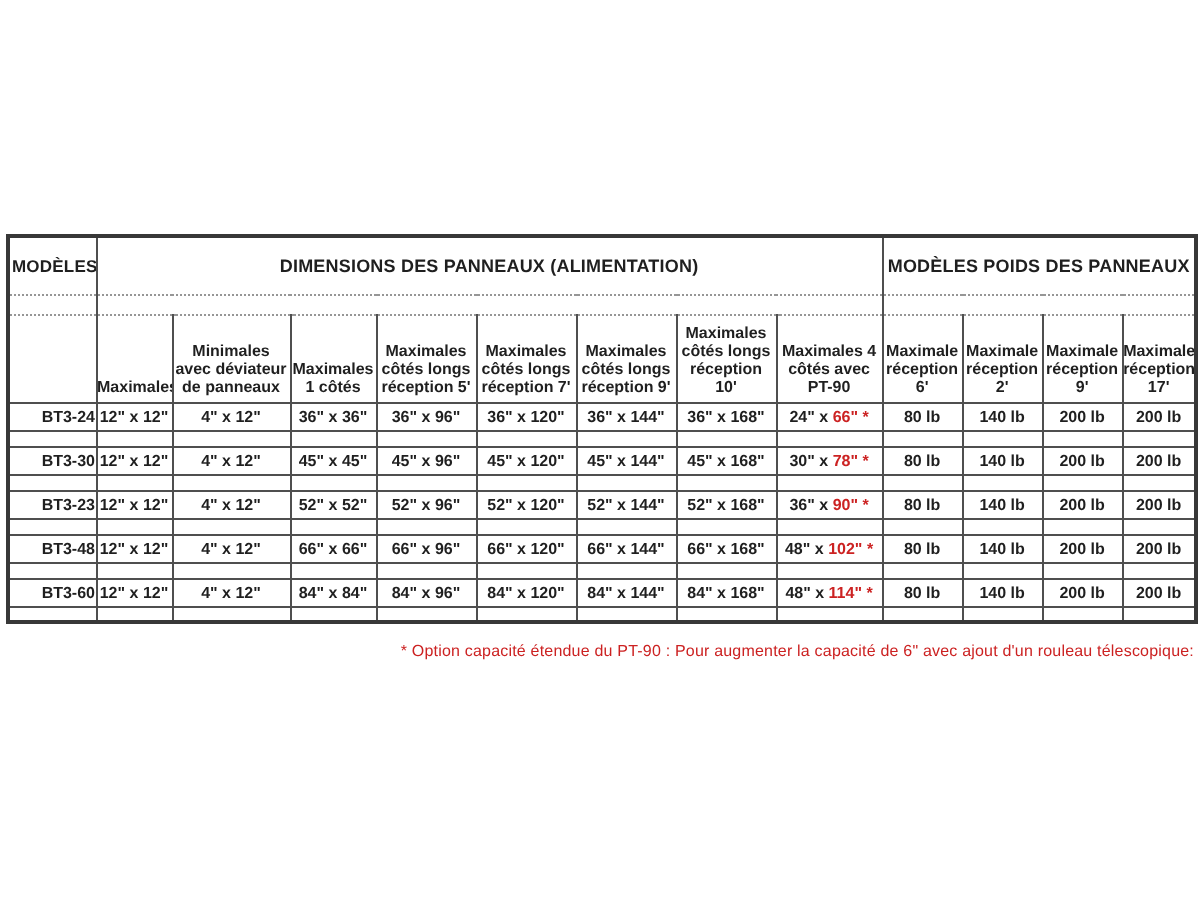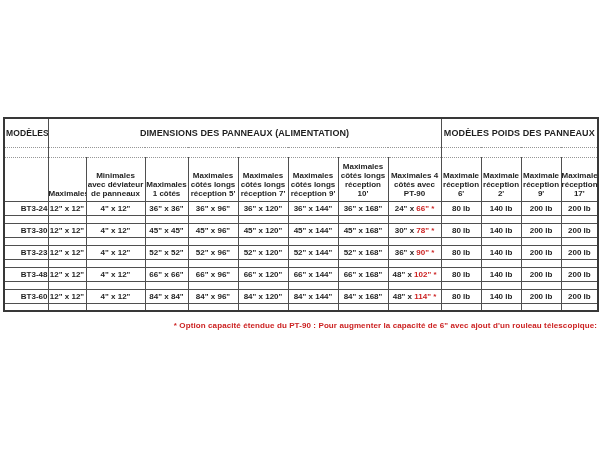--- a/index.html
+++ b/index.html
@@ -65,21 +65,21 @@
   .r-data td.model { text-align: right; padding-left: 4px; }
   .r-spacer td { height: 8px; }
   .red { color: #cc2222; }
   .footnote {
     position: absolute;
     right: 3px;
     top: 321px;
     width: 594px;
     text-align: right;
     font-size: 8px;
-    font-weight: bold;
+    font-weight: normal;
     color: #cc2222;
     letter-spacing: 0.1px;
   }
 </style>
 </head>
 <body>
 
 <div class="page">
 
   <table class="spec-table">

